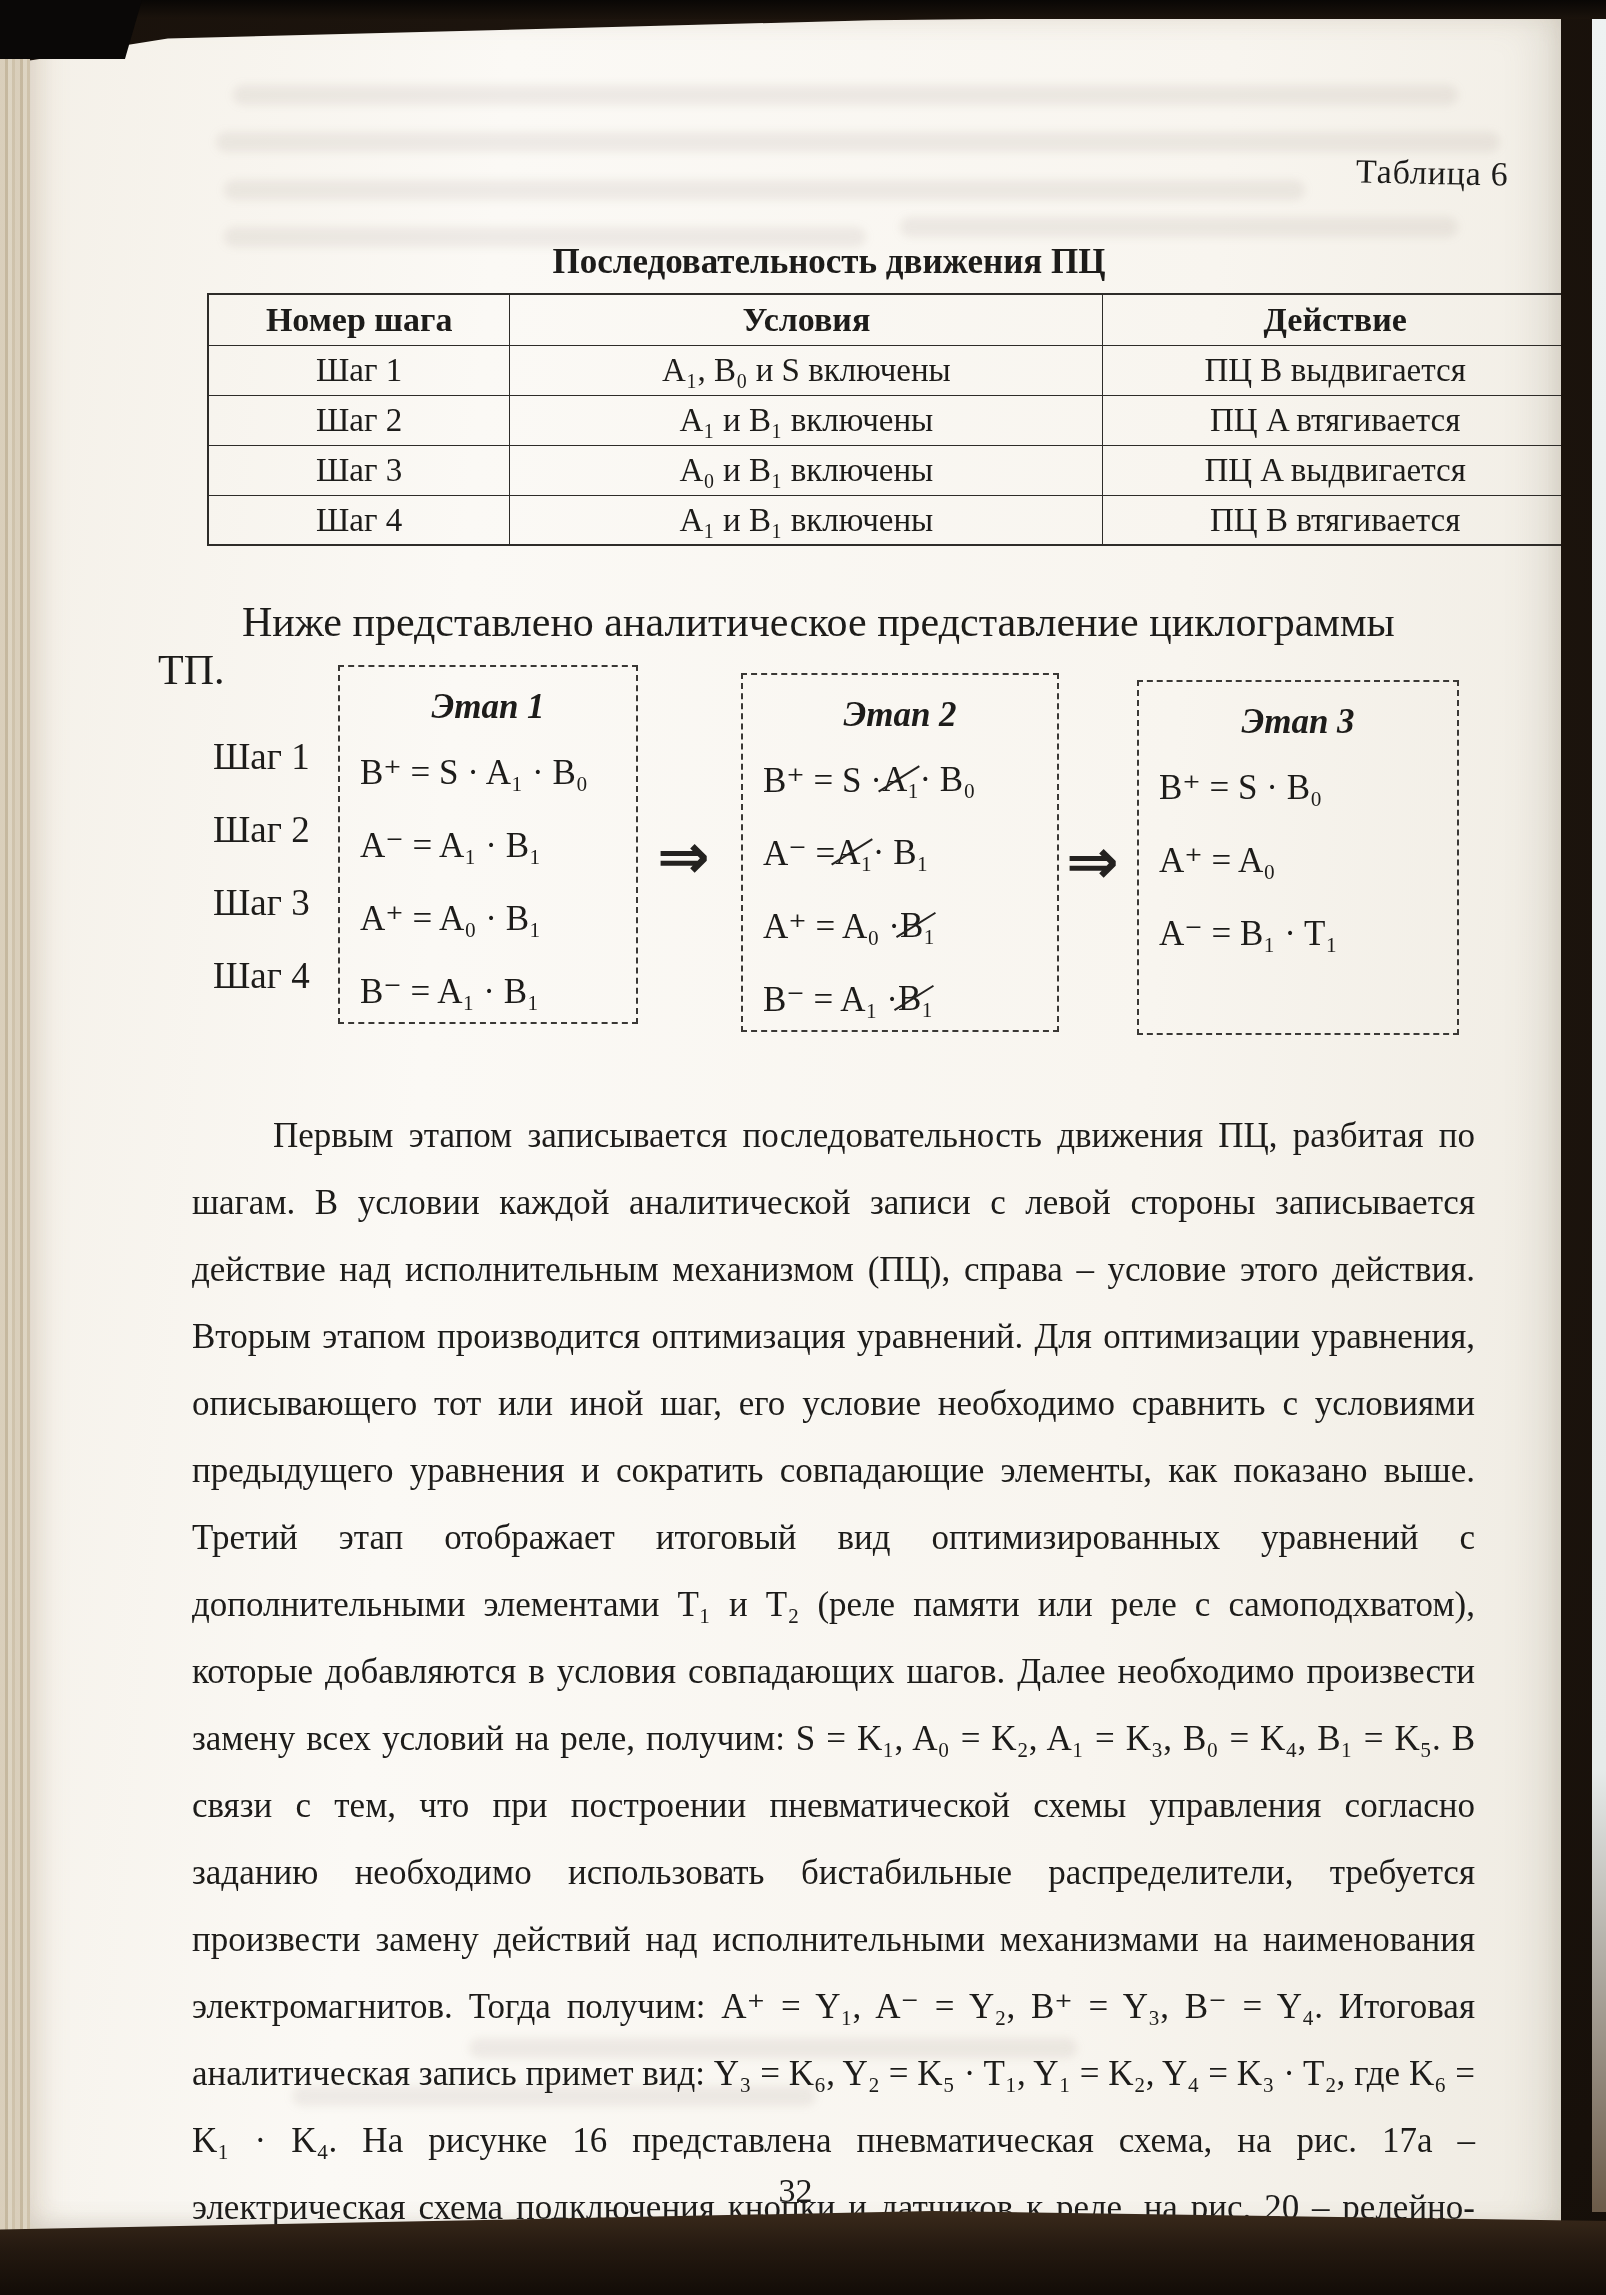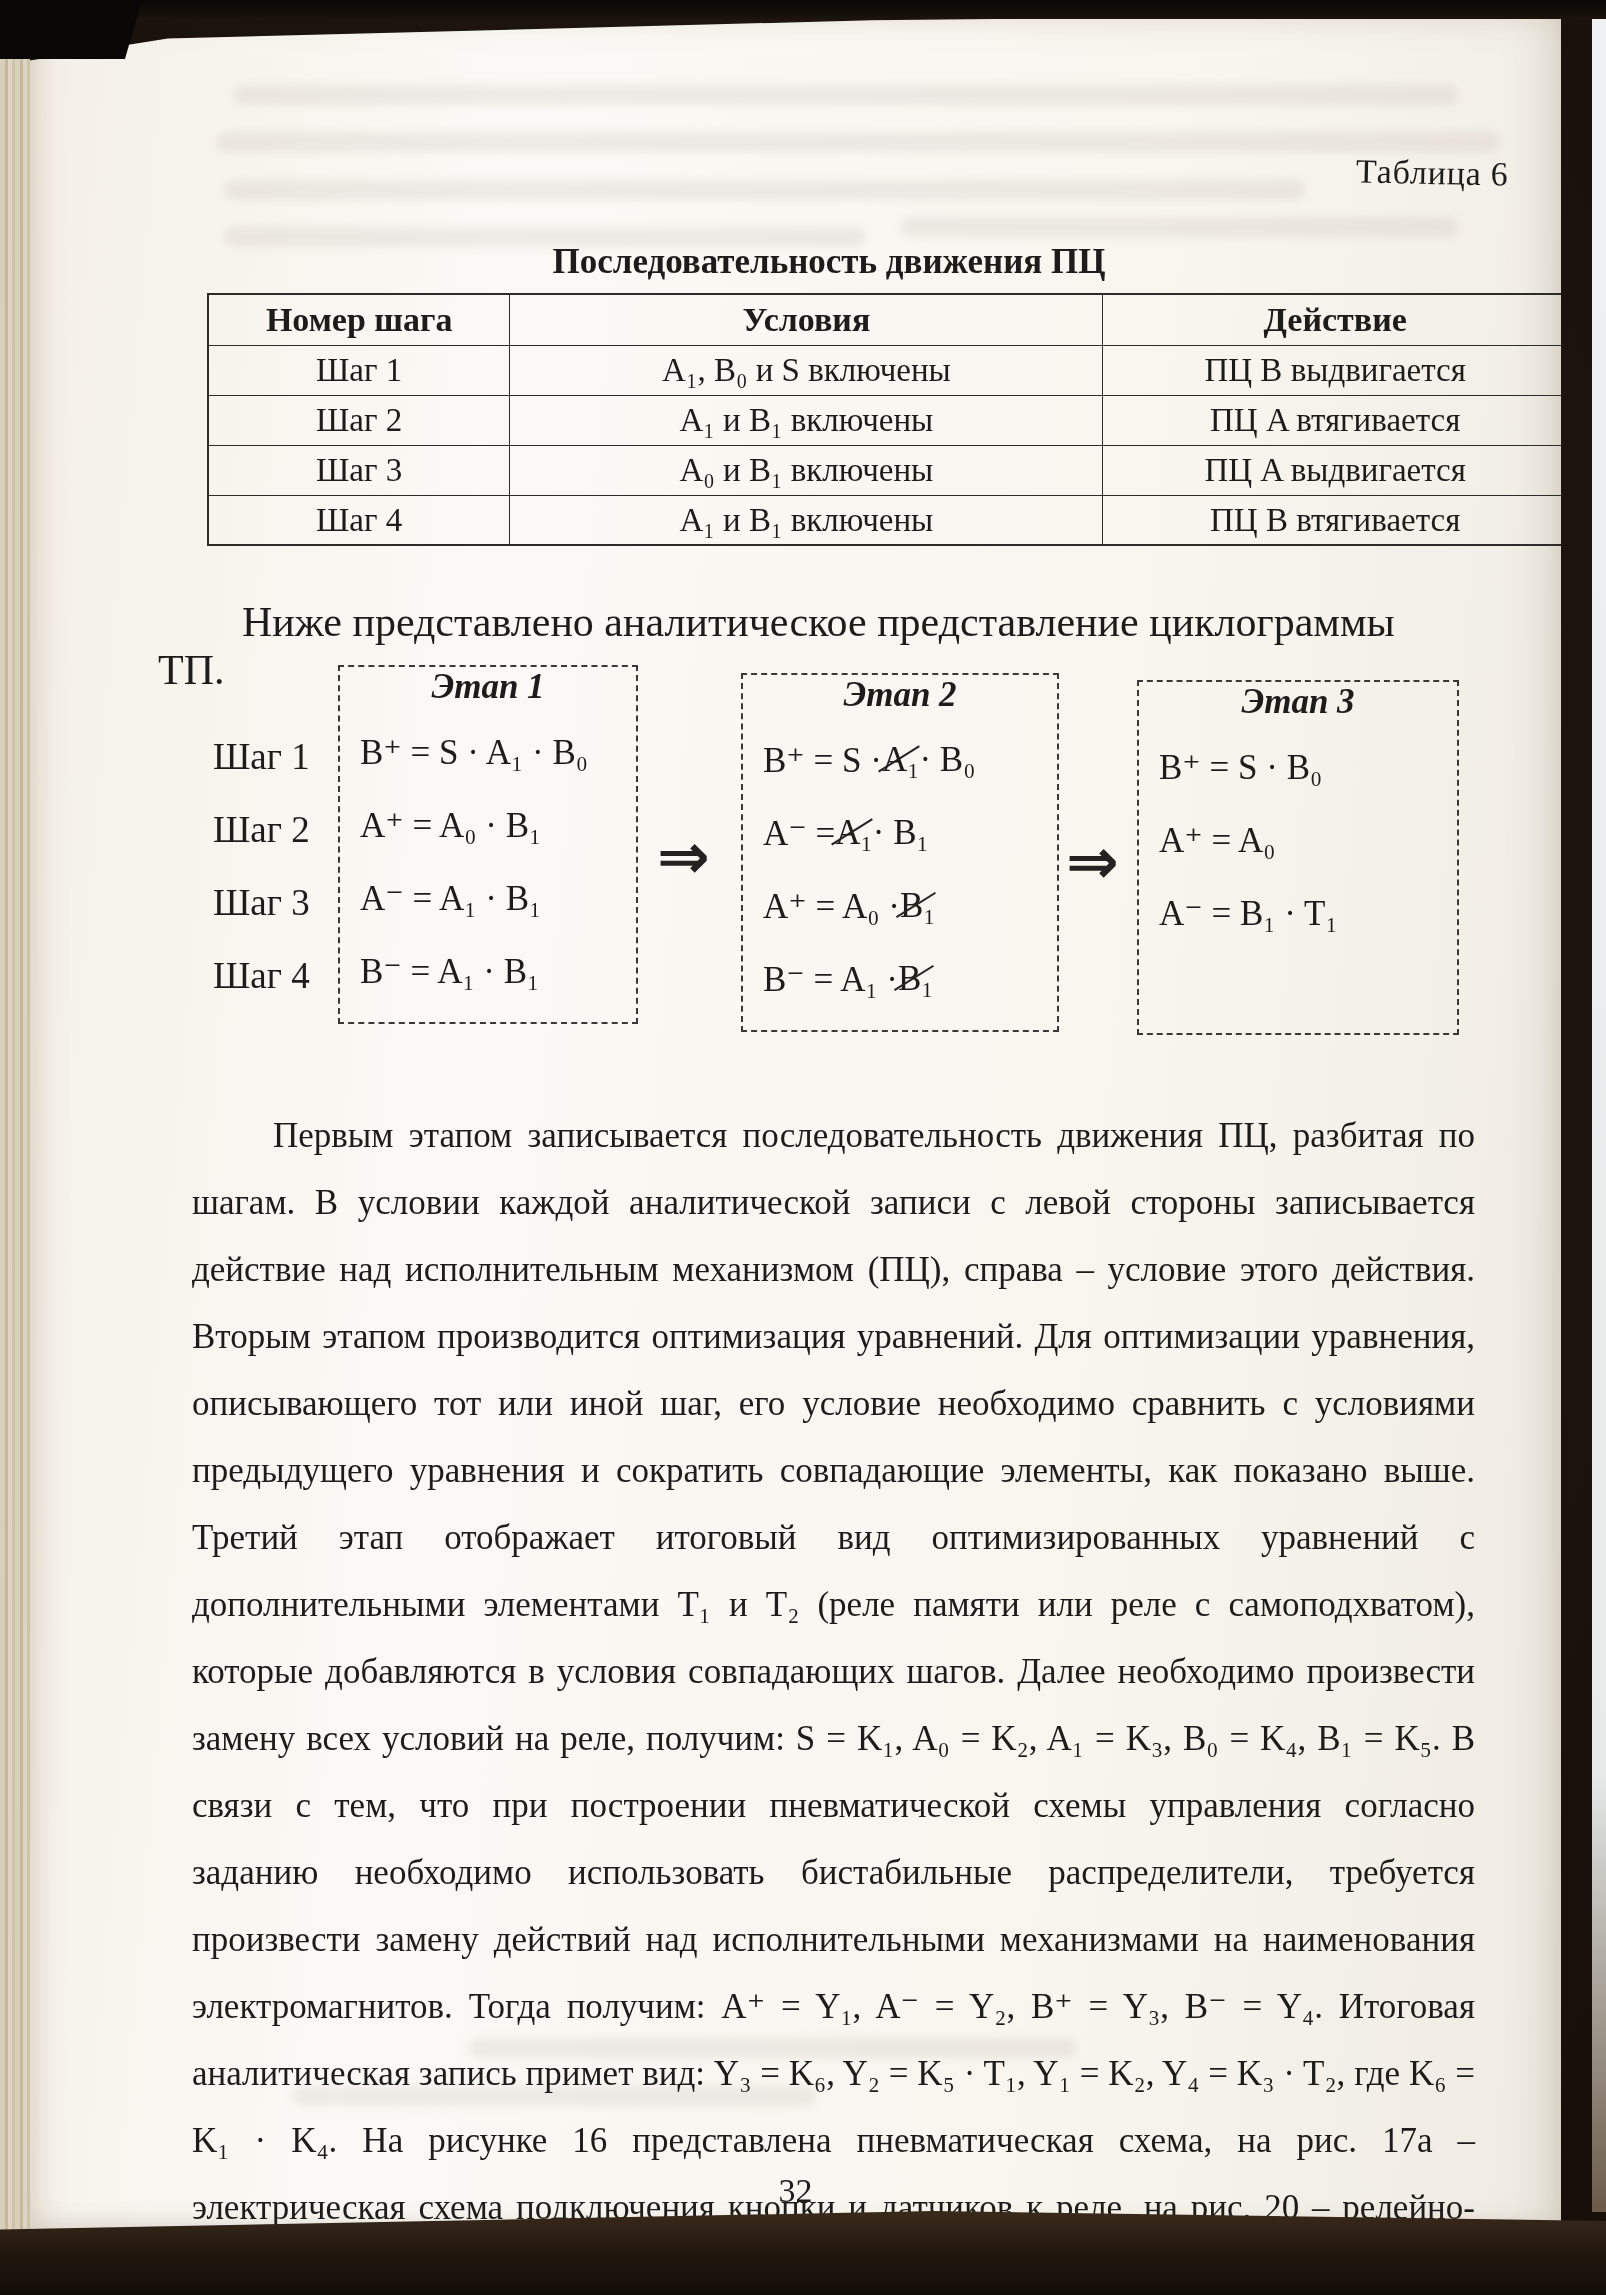--- a/index.html
+++ b/index.html
@@ -60,21 +60,21 @@
   .intro{position:absolute;left:128px;top:542px;width:1308px;font-size:42px;text-indent:84px;}
   
   .step-labels{position:absolute;left:183px;top:706px;}
   .step-label{height:73px;line-height:73px;font-size:37px;}
   .stage-box{
     position:absolute;border:2.5px dashed #3a3835;background:transparent;
   }
   .stage-box.s0{left:308px;top:651px;width:296px;height:355px;}
   .stage-box.s1{left:711px;top:659px;width:314px;height:355px;}
   .stage-box.s2{left:1107px;top:666px;width:318px;height:351px;}
-  .stage-title{margin-top:0;height:44px;text-align:center;font-size:35px;font-weight:bold;font-style:italic;}
+  .stage-title{margin-top:20px;height:44px;text-align:center;font-size:35px;font-weight:bold;font-style:italic;}
   .stage-eqs{margin-top:5px;}
   .eq{height:73px;display:flex;align-items:center;padding-left:20px;font-size:35px;white-space:nowrap;}
   .eq span{display:inline-block;}
   .struck{position:relative;}
   .struck::after{
     content:"";position:absolute;left:-6.8px;right:-3.4px;top:46%;height:0;
     border-top:2.5px solid #242220;transform:rotate(-32deg);
   }
   .arrow{position:absolute;font-family:"DejaVu Sans","Liberation Sans",sans-serif;
     font-size:63px;font-weight:bold;color:#242220;line-height:1;}
@@ -153,24 +153,24 @@
       <div class="step-label">Шаг 4</div>
     </div>
 
   <div class="stage-box s0">
     <div class="stage-title">Этап 1</div>
     <div class="stage-eqs">
         <div class="eq">
           <span>B⁺ = S · A₁ · B₀</span>
         </div>
         <div class="eq">
+          <span>A⁻ = A₁ · B₁</span>
+        </div>
+        <div class="eq">
           <span>A⁺ = A₀ · B₁</span>
-        </div>
-        <div class="eq">
-          <span>A⁻ = A₁ · B₁</span>
         </div>
         <div class="eq">
           <span>B⁻ = A₁ · B₁</span>
         </div>
       </div>
   </div>
   <div class="arrow a0">⇒</div>
   <div class="stage-box s1">
     <div class="stage-title">Этап 2</div>
     <div class="stage-eqs">

